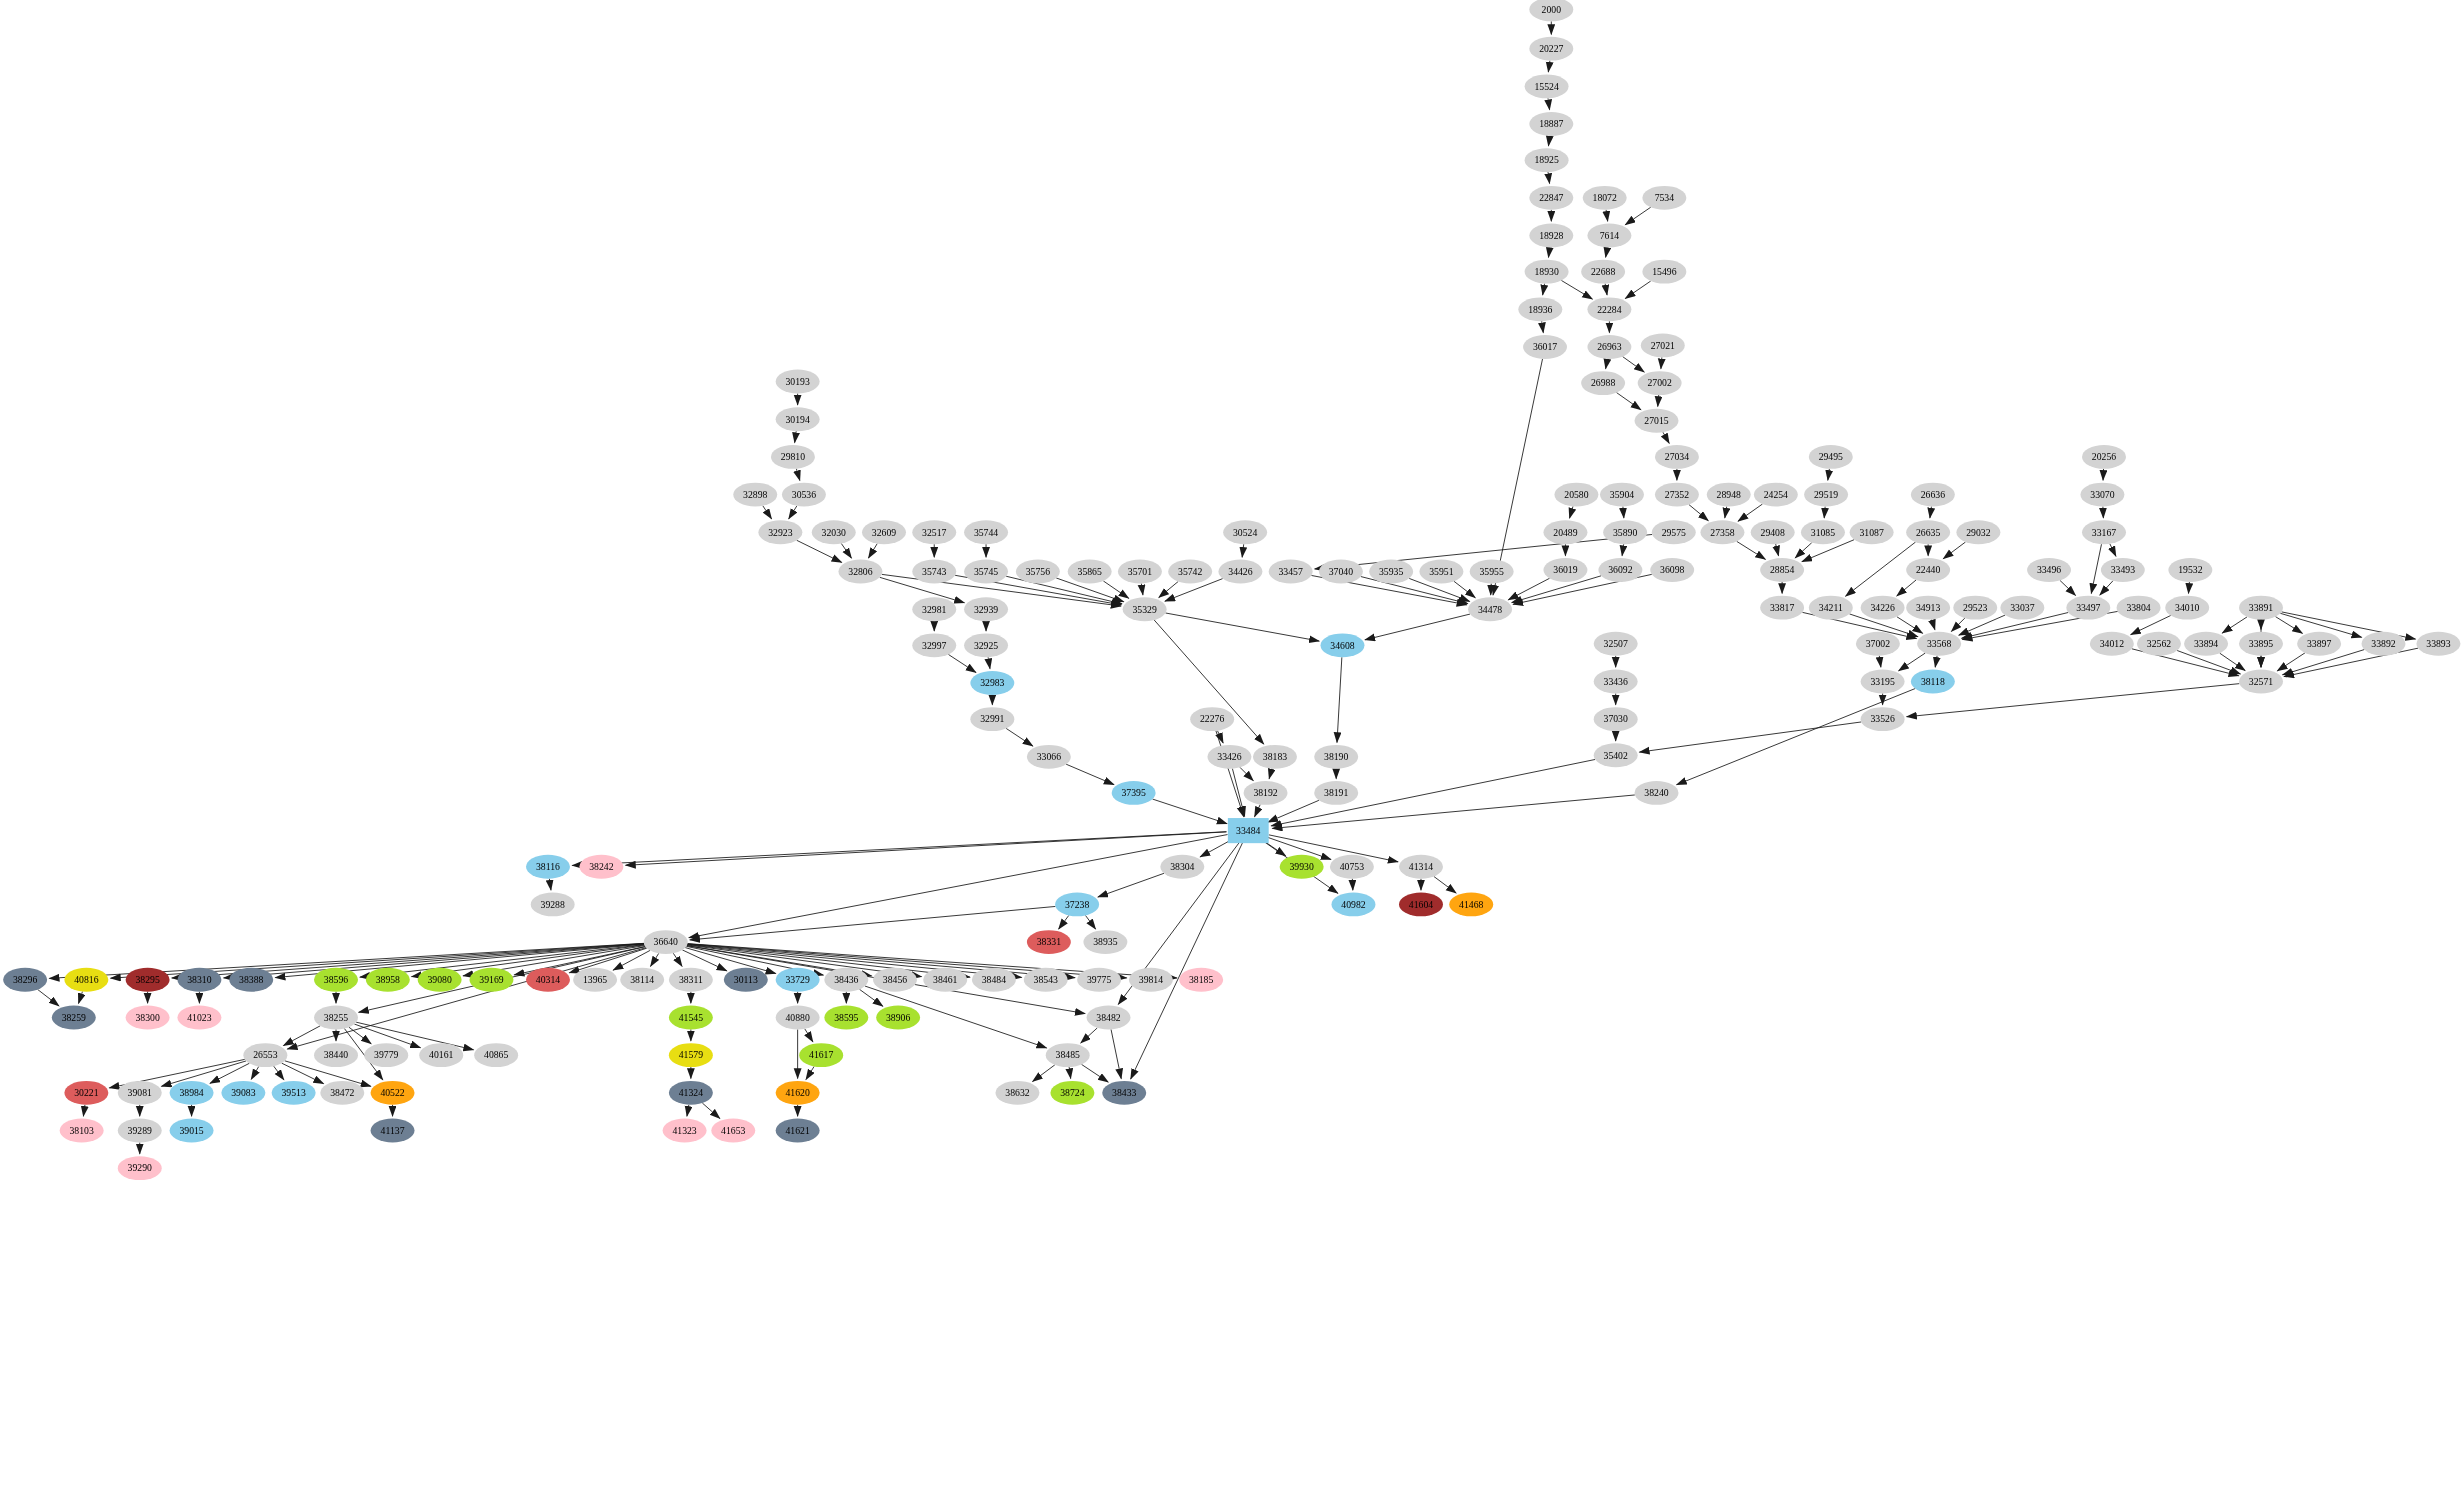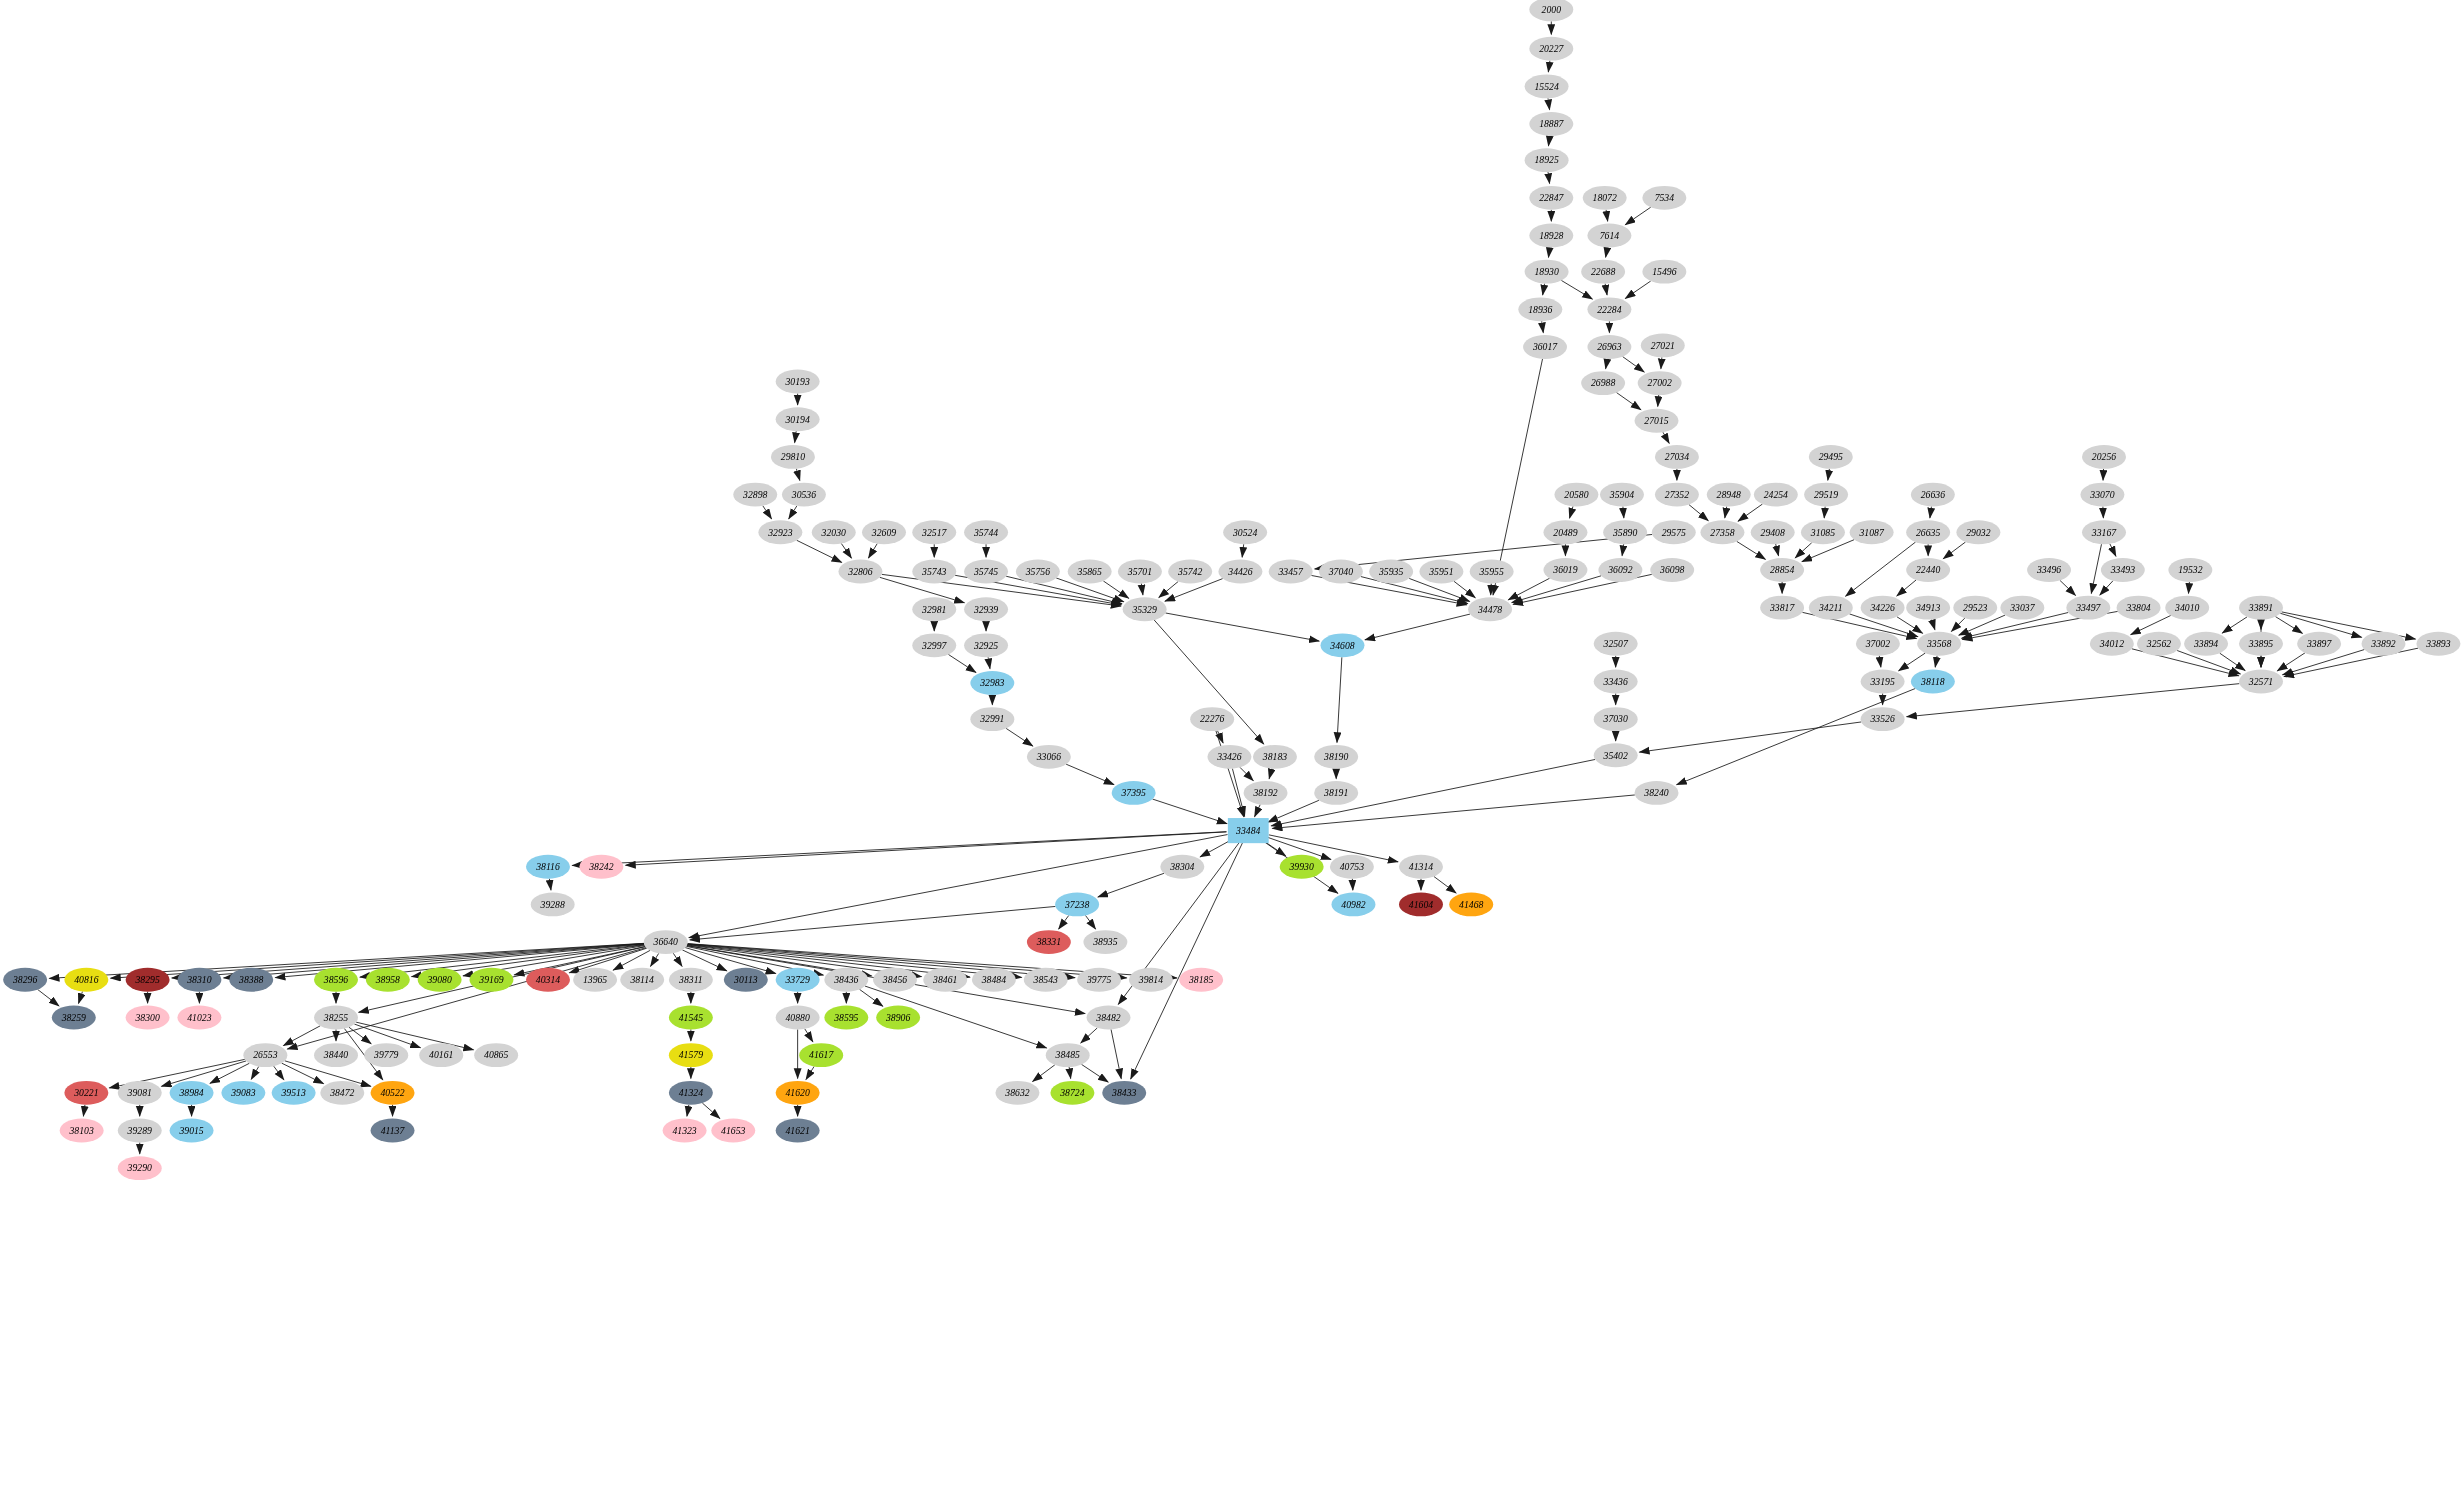--- a/index.html
+++ b/index.html
@@ -1,16 +1,16 @@
 <!DOCTYPE html>
 <html style="font-size:7.9px"><head>
 <meta charset="utf-8">
 <style>
   html,body{margin:0;padding:0;background:#ffffff;}
-  #wrap{width:100%;background:#7dd3fc;font-style:italic;}
+  #wrap{width:100%;background:#7dd3fc;}
   svg{display:block;width:100%;height:auto;background:#ffffff;}
   .node-label{font-family:"Liberation Serif","DejaVu Serif",serif;font-size:6.2px;fill:#000;text-anchor:middle;}
 </style>
 </head>
 <body>
 
 <div id="wrap">
   <svg id="graph-svg" viewBox="0 0 1568 752" xmlns="http://www.w3.org/2000/svg" role="img">
       <defs>
         <marker id="arrow" markerWidth="8" markerHeight="6" refX="6.5" refY="2.5" orient="auto" markerUnits="userSpaceOnUse">

